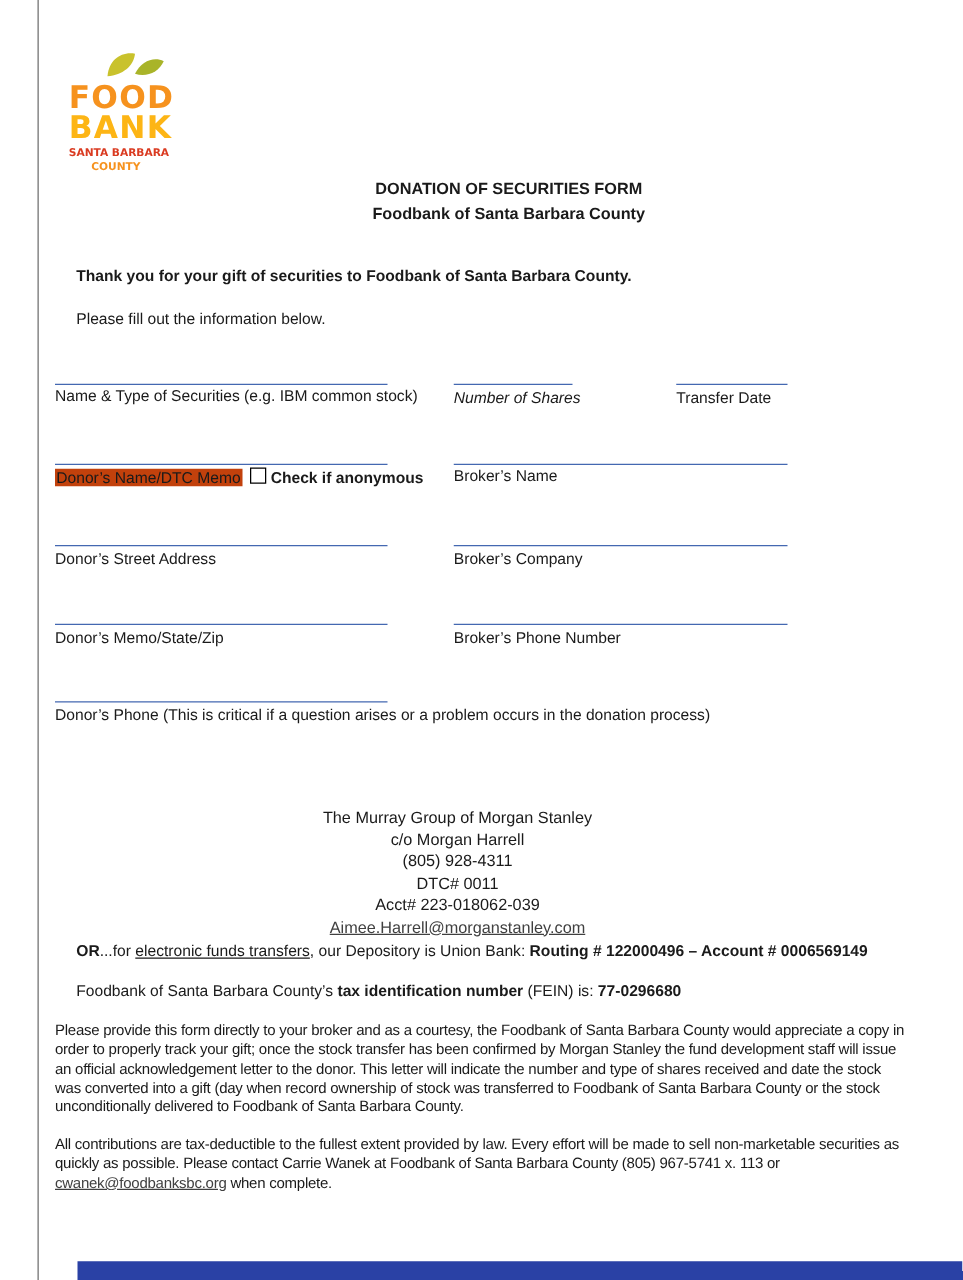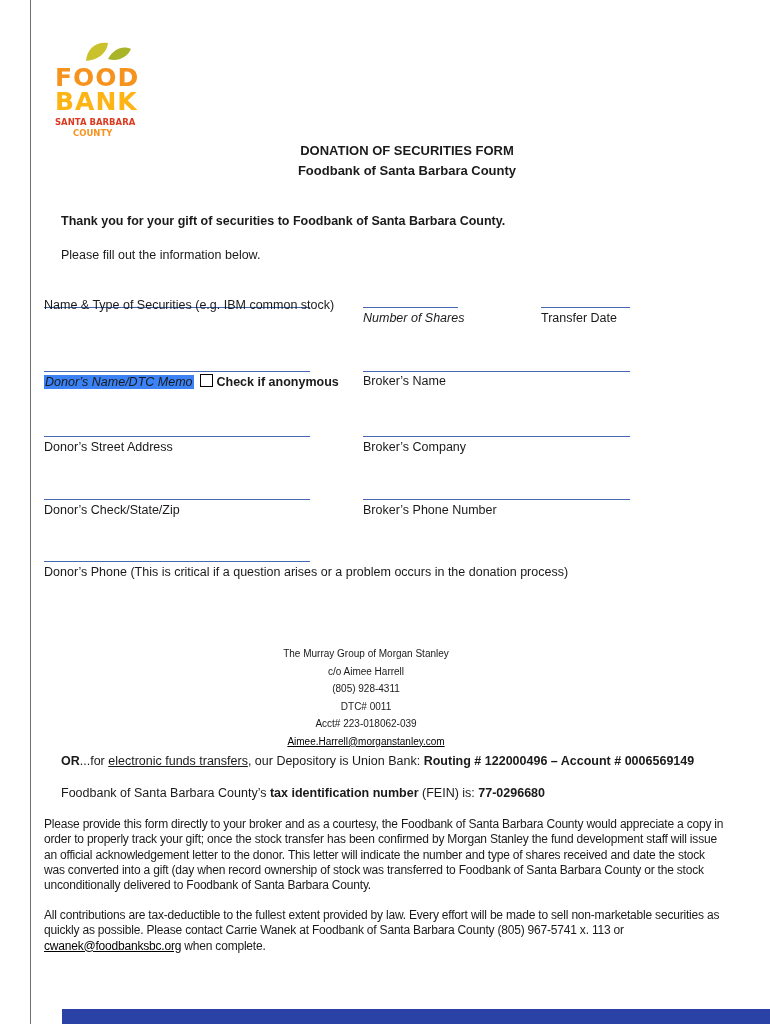--- a/index.html
+++ b/index.html
@@ -15,24 +15,24 @@
   .edge-line { position:absolute; left:30px; top:0; width:1px; height:1024px; background:#6f6f6f; }
   .logo { position:absolute; left:50px; top:40px; width:92px; height:100px; }
   .logo-food   { font-family:"DejaVu Sans", sans-serif; font-size:25px; font-weight:800; fill:#f6921e; letter-spacing:1px; }
   .logo-bank   { font-family:"DejaVu Sans", sans-serif; font-size:25px; font-weight:800; fill:#fdb515; letter-spacing:1px; }
   .logo-sb     { font-family:"DejaVu Sans", sans-serif; font-size:8.5px; font-weight:bold; fill:#da3b21; }
   .logo-county { font-family:"DejaVu Sans", sans-serif; font-size:8.5px; font-weight:bold; fill:#f6921e; }
   .title-block { position:absolute; top:141px; left:0; width:770px; text-align:center;padding-left:22px; }
   .title { font-size:13px; font-weight:bold; line-height:20px; }
   .fl { position:absolute; height:1px; background:#4468b1; }
   .lb { position:absolute; font-size:12.5px; white-space:nowrap; }
-  .hl { background:#3b82f6; padding:0 1px;font-style:italic; }
+  .hl { background:#c2410c; padding:0 1px; }
   .checkbox { display:inline-block; width:11px; height:11px; border:1px solid #000; background:#fff; vertical-align:-1px; margin:0 4px 0 6px; }
-  .link { color:#000000; text-decoration:underline; cursor:pointer; }
-  .contact-block { position:absolute; top:645px; left:0; width:732px; text-align:center; font-size:10px; line-height:17.5px; }
+  .link { color:#404040; text-decoration:underline; cursor:pointer; }
+  .contact-block { position:absolute; top:645px; left:0; width:732px; text-align:center; font-size:13px; line-height:17.5px; }
   .para { position:absolute; left:44px; width:682px; font-size:12px; line-height:15.3px; letter-spacing:-0.2px; }
   .footer-bar { position:absolute; left:62px; top:1009px; width:708px; height:15px; background:#2a41a5; }
 </style>
 </head>
 <body>
 
 <div class="page">
 
   <div class="edge-line"></div>
 
@@ -51,46 +51,46 @@
     <div class="title">DONATION OF SECURITIES FORM</div>
     <div class="title">Foodbank of Santa Barbara County</div>
   </div>
 
   <div class="t bold" style="top:214px;">Thank you for your gift of securities to Foodbank of Santa Barbara County.</div>
   <div class="t" style="top:248px;">Please fill out the information below.</div>
 
   <div class="fl" style="left:44px; top:307px; width:266px;"></div>
   <div class="fl" style="left:363px; top:307px; width:95px;"></div>
   <div class="fl" style="left:541px; top:307px; width:89px;"></div>
-  <div class="lb" style="left:44px; top:298px;">Name &amp; Type of Securities (e.g. IBM common stock)</div>
+  <div class="lb" style="left:44px; top:310px;">Name &amp; Type of Securities (e.g. IBM common stock)</div>
   <div class="lb" style="left:363px; top:311px;font-style:italic;">Number of Shares</div>
   <div class="lb" style="left:541px; top:311px;">Transfer Date</div>
 
   <div class="fl" style="left:44px; top:371px; width:266px;"></div>
   <div class="fl" style="left:363px; top:371px; width:267px;"></div>
   <div class="lb" style="left:44px; top:374px;"><span class="hl">Donor’s Name/DTC Memo</span><span class="checkbox"></span><span class="bold">Check if anonymous</span></div>
   <div class="lb" style="left:363px; top:374px;">Broker’s Name</div>
 
   <div class="fl" style="left:44px; top:436px; width:266px;"></div>
   <div class="fl" style="left:363px; top:436px; width:267px;"></div>
   <div class="lb" style="left:44px; top:440px;">Donor’s Street Address</div>
   <div class="lb" style="left:363px; top:440px;text-align:center;">Broker’s Company</div>
 
   <div class="fl" style="left:44px; top:499px; width:266px;"></div>
   <div class="fl" style="left:363px; top:499px; width:267px;"></div>
-  <div class="lb" style="left:44px; top:503px;">Donor’s Check/State/Zip</div>
+  <div class="lb" style="left:44px; top:503px;">Donor’s Memo/State/Zip</div>
   <div class="lb" style="left:363px; top:503px;">Broker’s Phone Number</div>
 
   <div class="fl" style="left:44px; top:561px; width:266px;"></div>
   <div class="lb" style="left:44px; top:565px;">Donor’s Phone (This is critical if a question arises or a problem occurs in the donation process)</div>
 
 
   <div class="contact-block">
     <div>The Murray Group of Morgan Stanley</div>
-    <div>c/o Aimee Harrell</div>
+    <div>c/o Morgan Harrell</div>
     <div>(805) 928-4311</div>
     <div>DTC# 0011</div>
     <div>Acct# 223-018062-039</div>
     <div><a class="link" href="#">Aimee.Harrell@morganstanley.com</a></div>
   </div>
 
   <div class="t" style="top:754px;"><b>OR</b><span>...for </span><span class="u">electronic funds transfers</span><span>, our Depository is Union Bank: </span><b>Routing # 122000496 – Account # 0006569149</b></div>
 
   <div class="t" style="top:786px;"><span>Foodbank of Santa Barbara County’s </span><b>tax identification number</b><span> (FEIN) is: </span><b>77-0296680</b></div>
 

